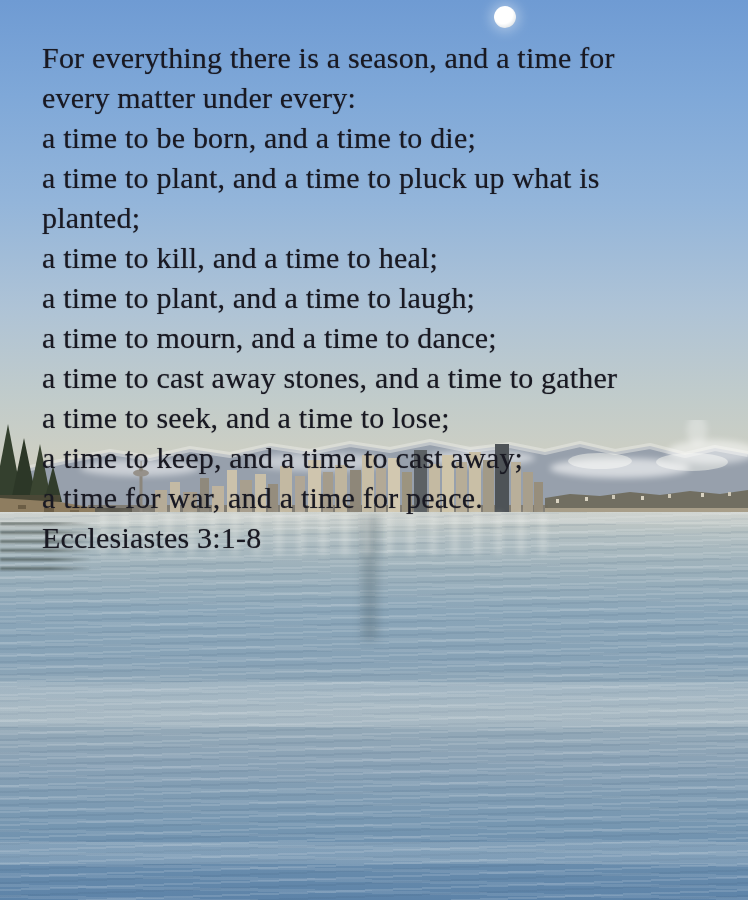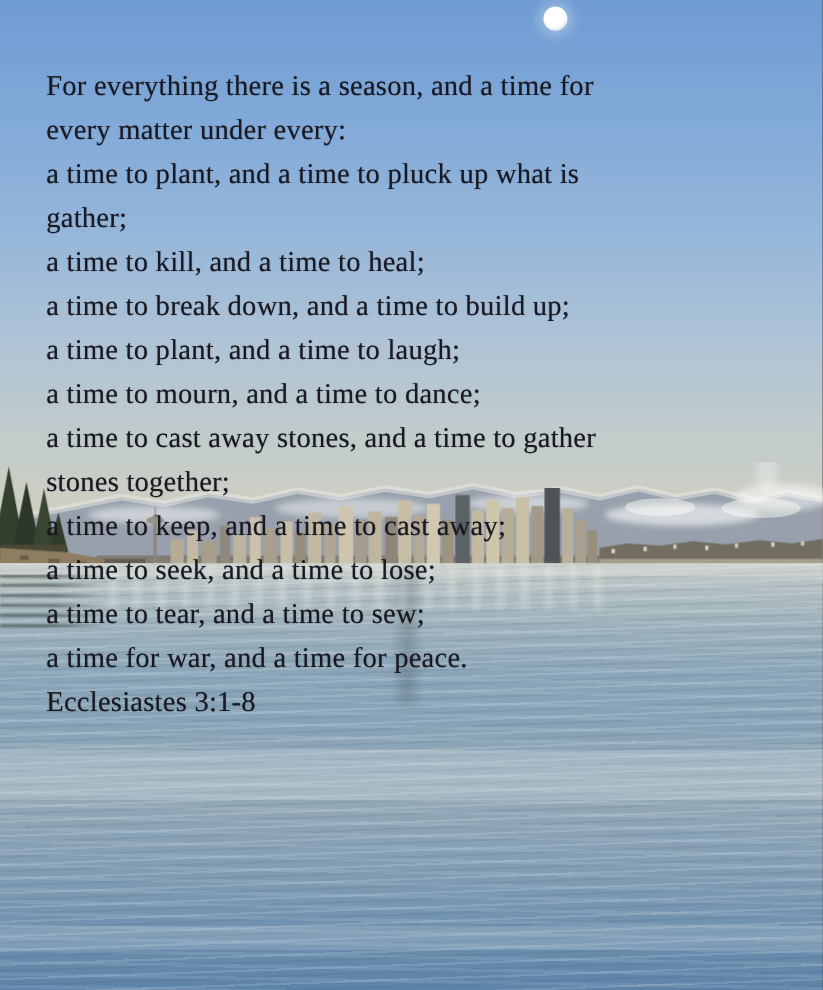--- a/index.html
+++ b/index.html
@@ -61,24 +61,23 @@
     position:absolute; left:0; top:522px; width:92px; height:50px;
     background:repeating-linear-gradient(180deg,
       rgba(42,52,46,.55) 0 3px, rgba(42,52,46,0) 3px 9px);
     filter:blur(1px);
     -webkit-mask-image:linear-gradient(90deg,#000 55%,transparent);
     mask-image:linear-gradient(90deg,#000 55%,transparent);
   }
   
   .verse {
     position:absolute; left:42px; top:38px; width:700px;
-    color:#191922; font-size:26px; line-height:40px;
+    color:#191922; font-size:30px; line-height:40px;
     letter-spacing:.2px; white-space:nowrap;
     text-shadow:0 0 1px rgba(22,22,32,.55);
-    margin-top:20px;
   }
   .verse .line { height:40px; }
 </style>
 </head>
 <body>
 
 <div class="canvas">
 
   <div class="sky"></div>
   <div class="moon"></div>
@@ -181,28 +180,26 @@
 
   <div class="water"></div>
   <div class="wave-bands"></div>
   <div class="refl-tower"></div>
   <div class="refl-buildings"></div>
   <div class="refl-trees"></div>
 
   <div class="verse">
     <div class="line">For everything there is a season, and a time for</div>
     <div class="line">every matter under every:</div>
+    <div class="line">a time to be born, and a time to die;</div>
     <div class="line">a time to plant, and a time to pluck up what is</div>
-    <div class="line">gather;</div>
+    <div class="line">planted;</div>
     <div class="line">a time to kill, and a time to heal;</div>
-    <div class="line">a time to break down, and a time to build up;</div>
     <div class="line">a time to plant, and a time to laugh;</div>
     <div class="line">a time to mourn, and a time to dance;</div>
     <div class="line">a time to cast away stones, and a time to gather</div>
-    <div class="line">stones together;</div>
+    <div class="line">a time to seek, and a time to lose;</div>
     <div class="line">a time to keep, and a time to cast away;</div>
-    <div class="line">a time to seek, and a time to lose;</div>
-    <div class="line">a time to tear, and a time to sew;</div>
     <div class="line">a time for war, and a time for peace.</div>
     <div class="line">Ecclesiastes 3:1-8</div>
   </div>
 
 </div>
 
 </body></html>

